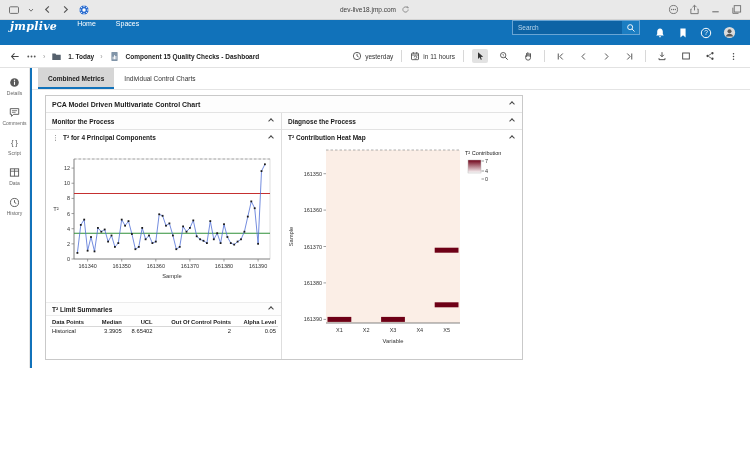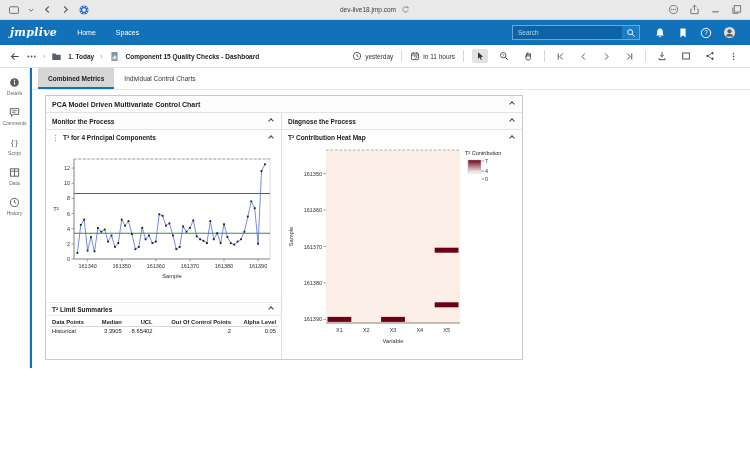--- a/index.html
+++ b/index.html
@@ -11,21 +11,21 @@
   .chrome{position:absolute;left:0;top:0;width:750px;height:20px;background:#e9e9e9;
           border-bottom:1px solid #d4d4d4;display:flex;align-items:center;padding:0 8px;}
   .chrome .grp{display:flex;align-items:center;gap:7px;}
   .chrome-url{position:absolute;left:50%;transform:translateX(-50%);display:flex;align-items:center;gap:5px;
               font-size:6.5px;color:#3c3c3c;}
   .chrome-right{margin-left:auto;display:flex;align-items:center;gap:10px;}
   .ic{display:block;}
 
   
   .navbar{position:absolute;left:0;top:20px;width:750px;height:25px;background:#1172ba;
-          display:flex;align-items:center;padding:0 10px;color:#fff;}
+          display:flex;padding:0 10px;color:#fff;}
   .logo{font-family:"DejaVu Serif",serif;font-style:italic;font-weight:bold;font-size:11px;letter-spacing:.3px;}
   .nav-item{font-size:7px;color:#fff;margin-left:20px;cursor:pointer;}
   .searchbox{margin-left:auto;display:flex;align-items:center;width:128px;height:15px;
              background:#0d63a5;border:1px solid #6aa5d4;}
   .searchbox input{flex:1;height:100%;background:transparent;border:0;outline:none;color:#eaf3fb;
                    font-size:6.5px;padding:0 5px;font-family:"Liberation Sans",sans-serif;}
   .searchbox input::placeholder{color:#b9d6ec;}
   .search-btn{width:17px;height:100%;display:flex;align-items:center;justify-content:center;background:#1b7dc2;}
   .nav-icons{display:flex;align-items:center;gap:11px;margin-left:14px;margin-right:4px;}
 

